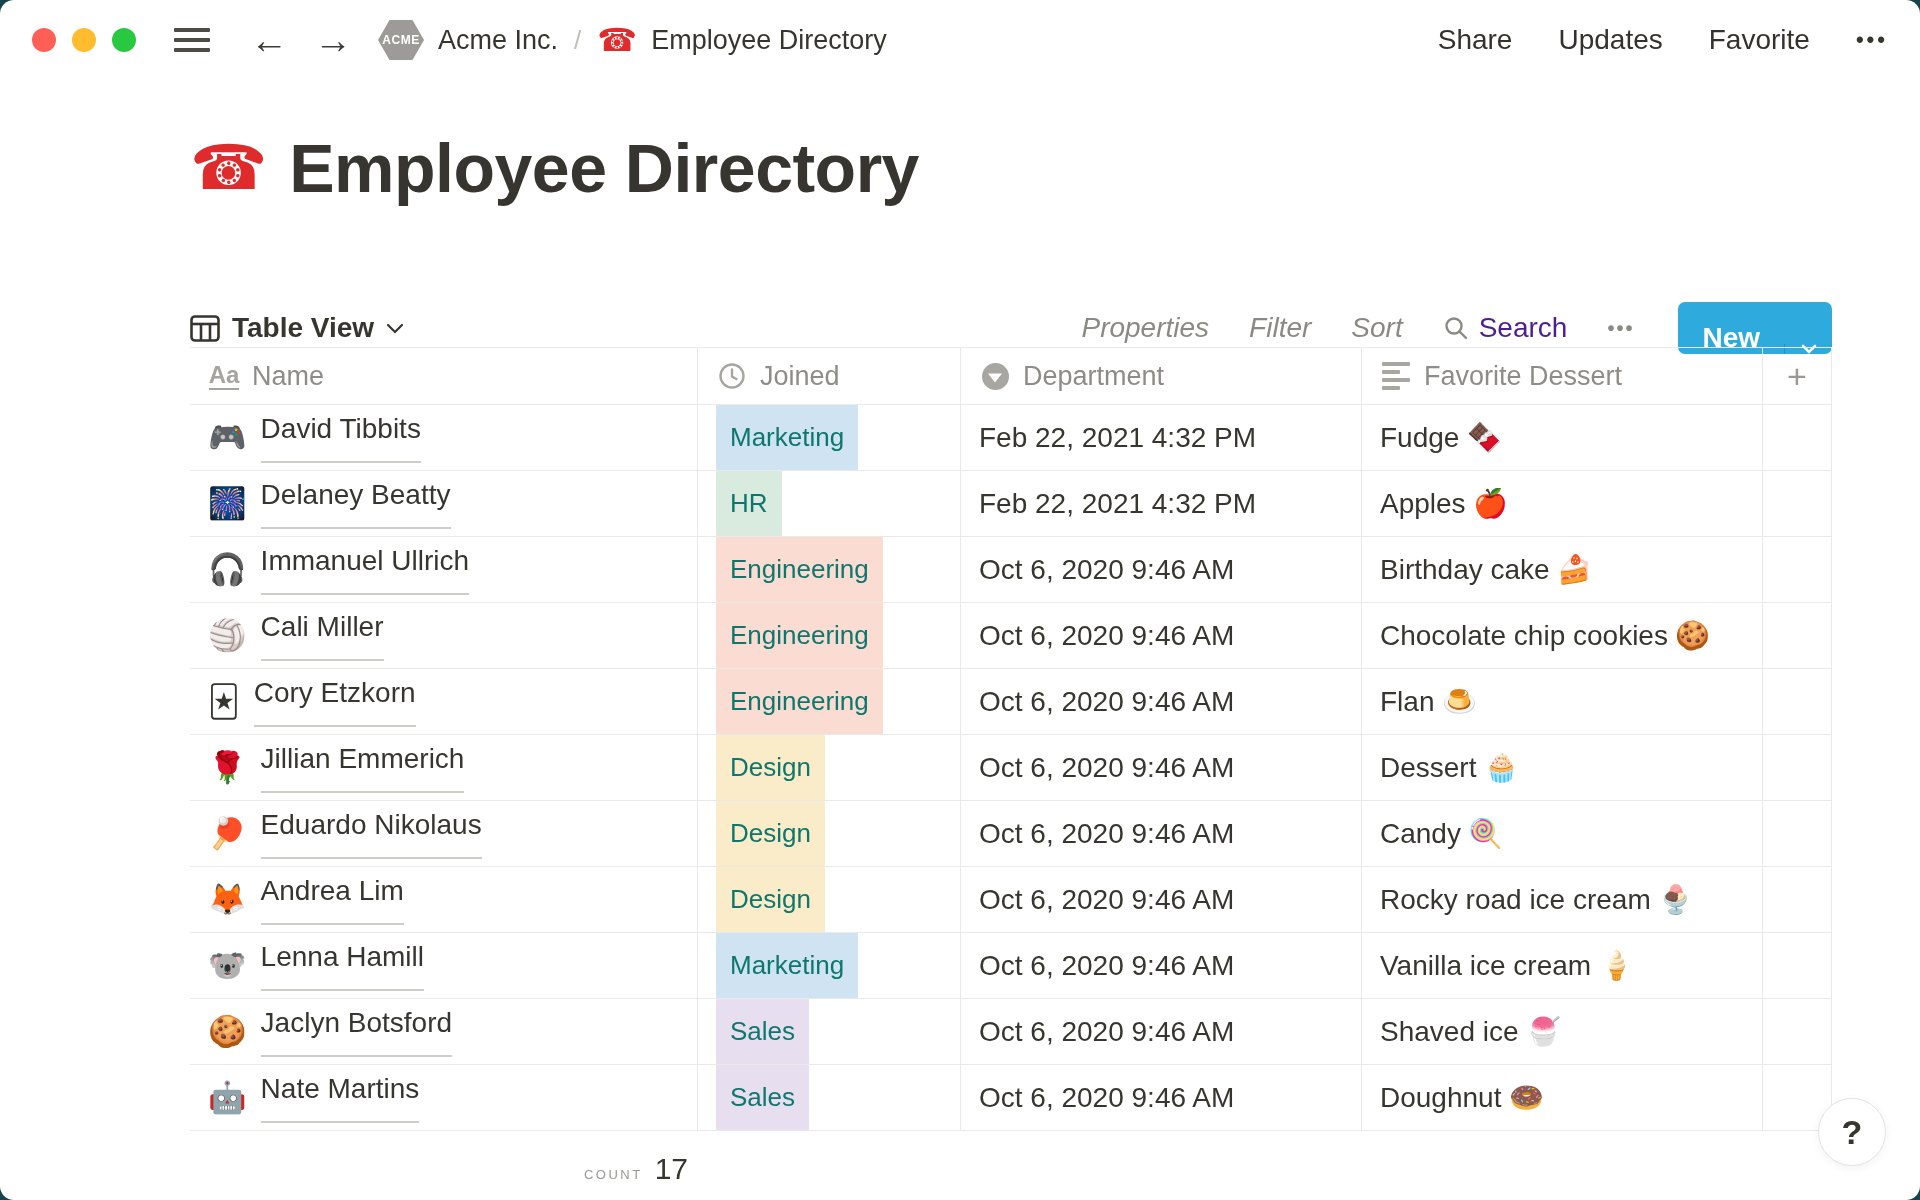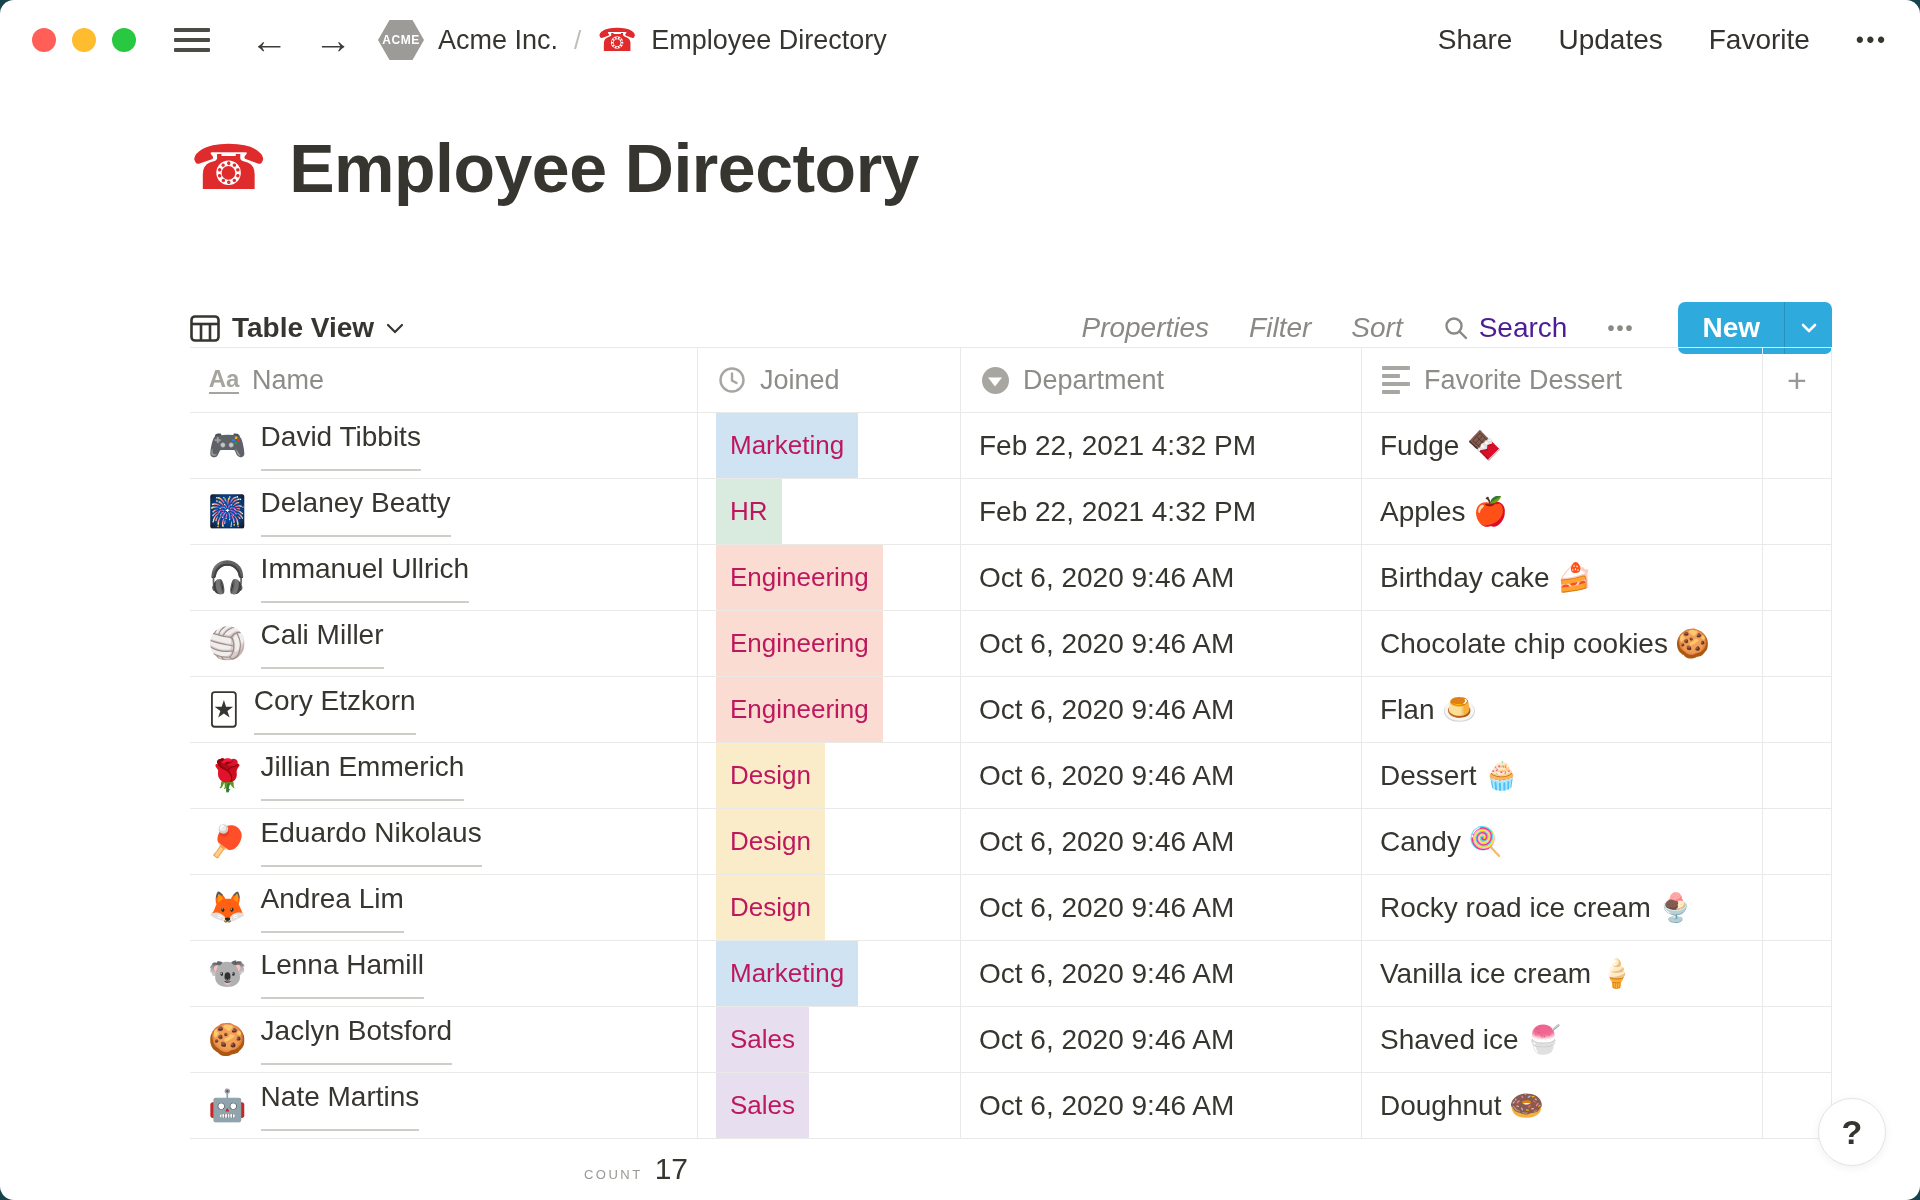--- a/index.html
+++ b/index.html
@@ -67,21 +67,21 @@
     color:#fff; font-size:28px; font-weight:600;
     display:flex; align-items:center; padding:0 24px;
   }
   .new-caret { width:48px; display:flex; align-items:center; justify-content:center; border-left:1px solid rgba(0,0,0,.15); }
 
   
   .table { position:absolute; left:190px; top:347px; width:1642px; }
   .thead, .trow {
     display:grid; grid-template-columns:508px 263px 401px 401px 69px;
   }
-  .thead { height:66px; border-top:1px solid #E9E9E7; border-bottom:1px solid #E9E9E7; }
+  .thead { height:58px; border-top:1px solid #E9E9E7; border-bottom:1px solid #E9E9E7; }
   .trow { height:66px; border-bottom:1px solid #E9E9E7; }
   .hcell, .cell {
     display:flex; align-items:center; border-right:1px solid #E9E9E7;
     padding:0 16px 0 18px; overflow:hidden; white-space:nowrap;
   }
   .hcell { gap:12px; color:#8E8C88; font-size:27px; cursor:pointer; }
   .hcell .hicon { display:flex; align-items:center; justify-content:center; width:32px; }
   .aa-icon { font-size:24px; color:#A6A49F; border-bottom:2px solid #A6A49F; padding-bottom:1px; line-height:1; font-weight:600; }
   .select-icon { width:27px; height:27px; border-radius:50%; background:#A8A6A1; position:relative; }
   .select-icon::after {
@@ -91,21 +91,21 @@
   .text-icon { display:flex; flex-direction:column; gap:4px; }
   .text-icon i { display:block; height:4px; background:#A8A6A1; border-radius:1px; }
   .text-icon i:nth-child(1){ width:28px; } .text-icon i:nth-child(2){ width:18px; }
   .text-icon i:nth-child(3){ width:28px; } .text-icon i:nth-child(4){ width:18px; }
   .add-col { justify-content:center; color:#9A9894; font-size:34px; font-weight:300; padding:0; }
 
   .cell { font-size:28px; color:#37352F; cursor:pointer; }
   .row-emoji { font-size:31px; margin-right:14px; line-height:1; }
   .name-link { font-weight:400; border-bottom:2px solid #CFCDC7; padding-bottom:16px; cursor:pointer; }
   .tag {
-    display:inline-block; font-size:26px; color:#be185d;
+    display:inline-block; font-size:26px; color:#0f766e;
     padding:20px 14px; border-radius:6px; line-height:1.25;
   }
   .gutter-cell { border-right:1px solid #E9E9E7; }
 
   .count-row {
     position:absolute; left:190px; top:1152px; width:508px;
     display:flex; align-items:baseline; justify-content:flex-end; gap:12px;
     padding-right:10px; cursor:pointer;
   }
   .count-label { font-size:13px; letter-spacing:2.5px; color:#9A9894; }
@@ -178,21 +178,21 @@
       <span class="tb-btn">Filter</span>
       <span class="tb-btn">Sort</span>
       <span class="tb-search">
         <svg width="26" height="26" viewBox="0 0 26 26" fill="none" stroke="#8B8986" stroke-width="2.4" stroke-linecap="round">
           <circle cx="11" cy="11" r="7.5"></circle>
             <line x1="16.5" y1="16.5" x2="23" y2="23"></line>
         </svg>
         <span>Search</span>
       </span>
       <span class="dots-gray">•••</span>
-      <div class="new-btn" style="background: rgb(46, 170, 220);">
+      <div class="new-btn" style="background: rgb(46, 170, 220); align-items: flex-end;">
         <span class="new-main">New</span>
         <span class="new-caret">
           <svg width="16" height="10" viewBox="0 0 16 10" fill="none" stroke="#ffffff" stroke-width="2.6" stroke-linecap="round">
               <polyline points="2,2 8,8 14,2"></polyline>
             </svg>
         </span>
       </div>
     </div>
   </div>
 

